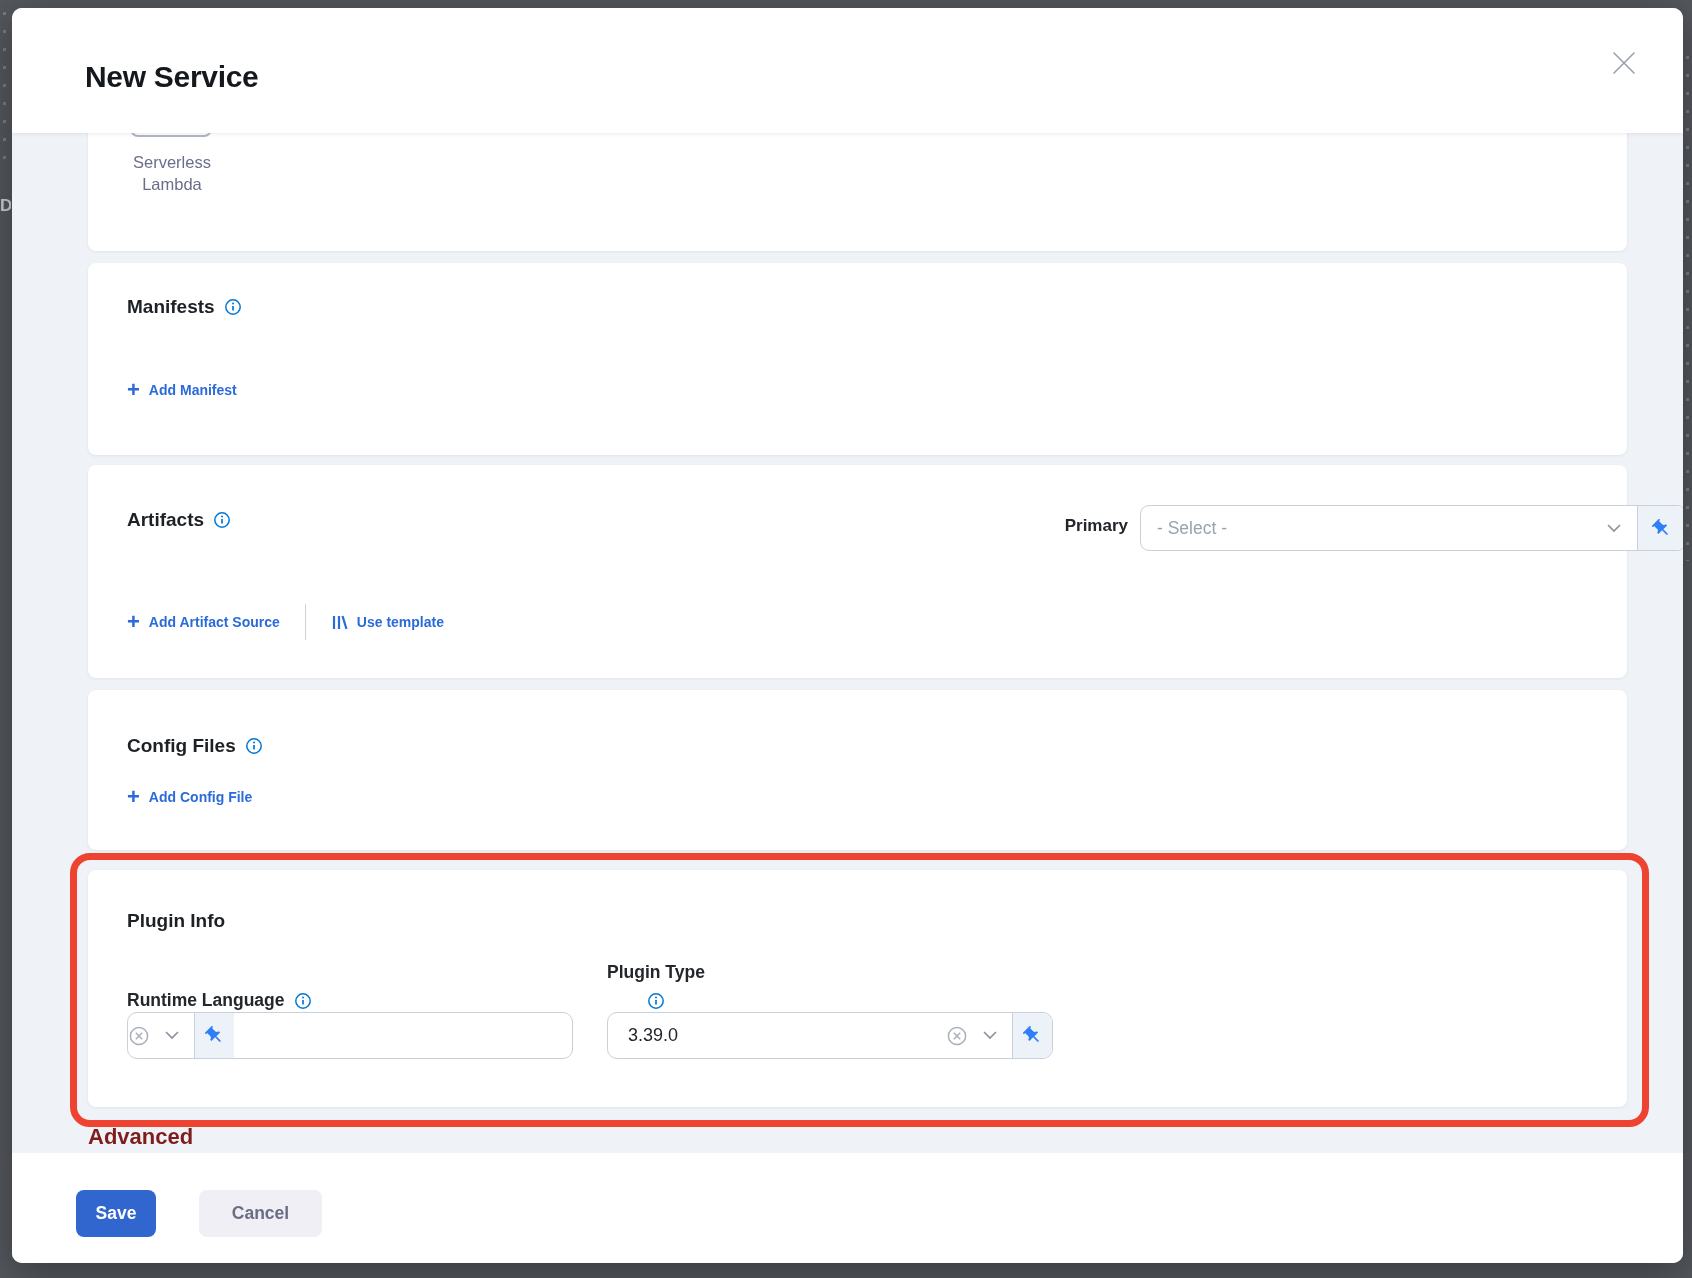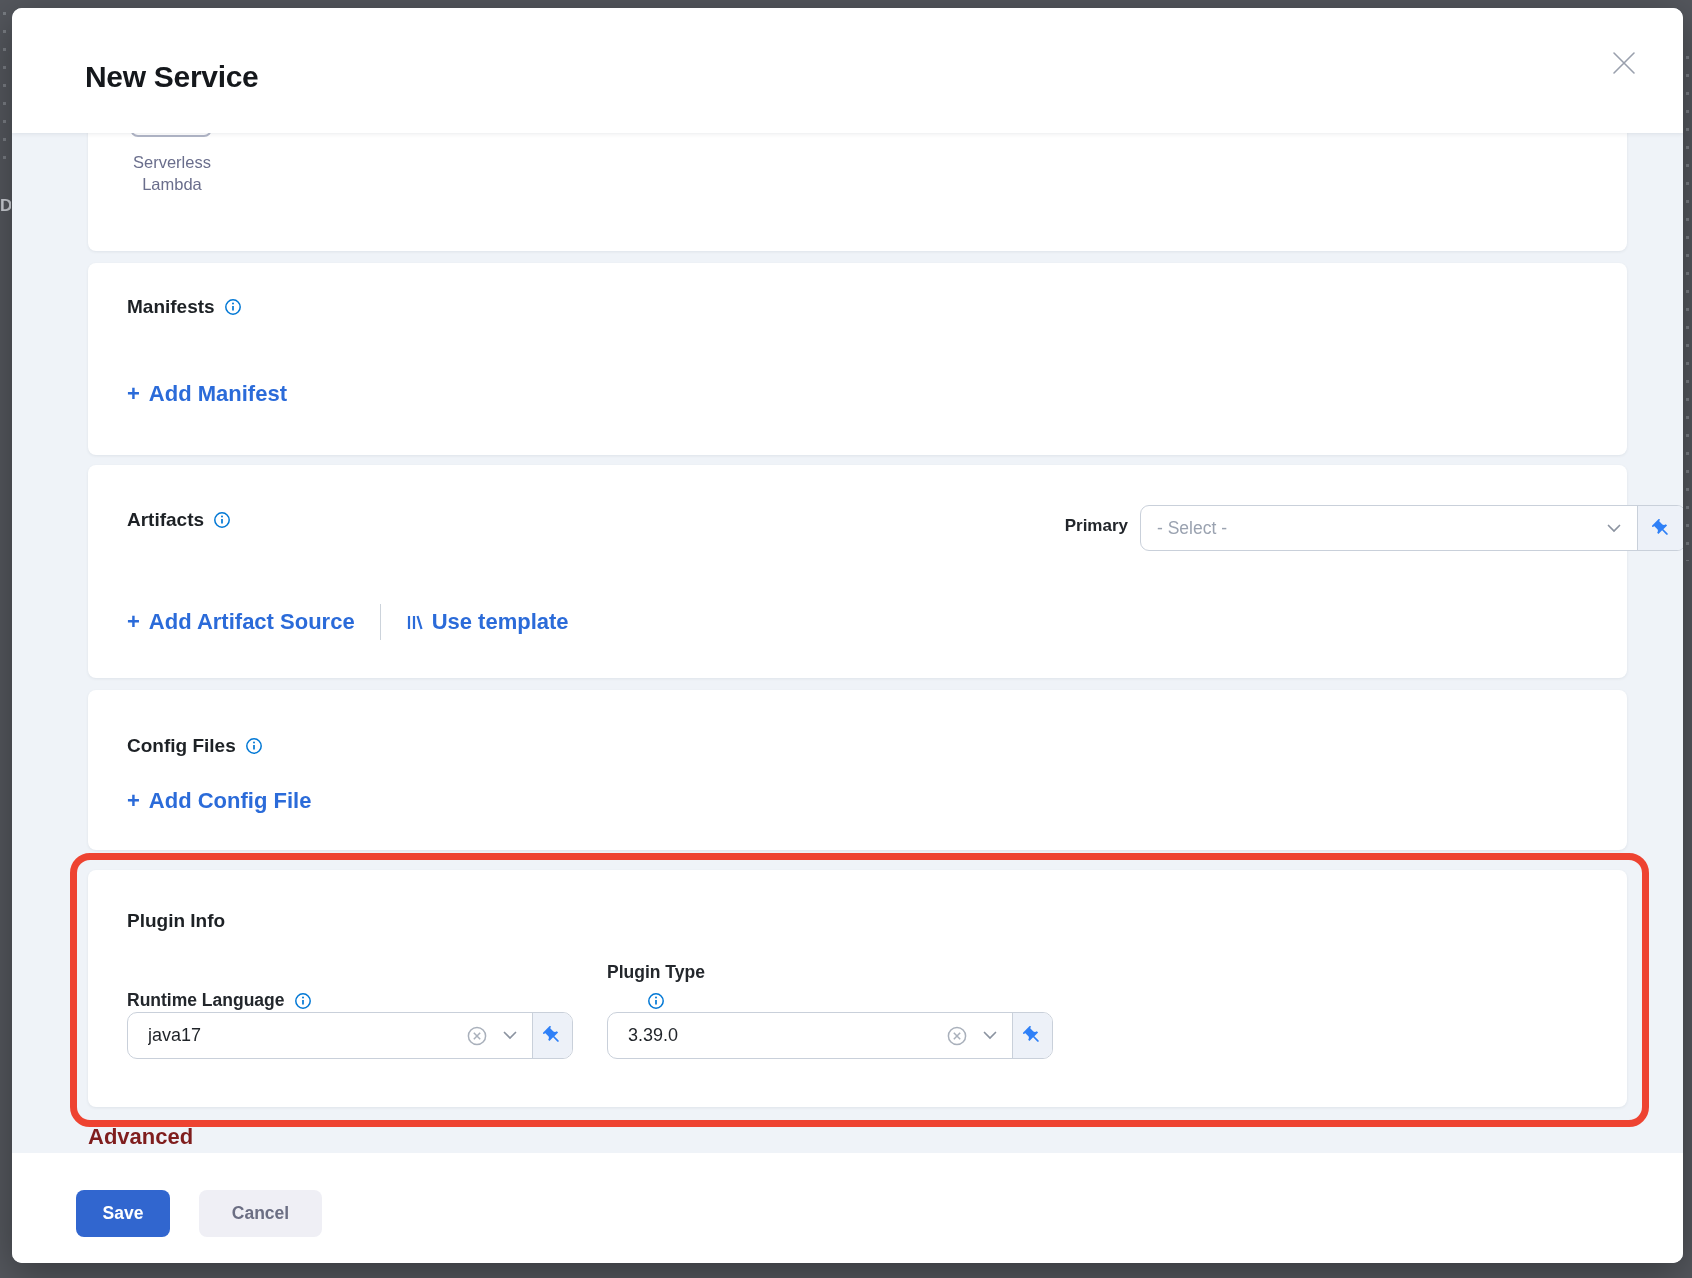--- a/index.html
+++ b/index.html
@@ -27,21 +27,21 @@
   #card-plugin{top:862px;height:237px;z-index:3;}
 
   .tile-frag{position:absolute;left:42px;top:7px;width:82px;height:26px;border:2px solid #b0b5c6;border-radius:8px;background:#fff;}
   .tile-caption{position:absolute;left:29px;top:47px;width:110px;text-align:center;color:#6a6e8c;font-size:16.5px;line-height:22px;}
 
   .sec-heading-row{position:absolute;display:flex;align-items:center;gap:9px;}
   .sec-heading{font-size:19px;font-weight:700;color:#1d2125;}
   .info-icon{display:inline-flex;width:18px;height:18px;cursor:pointer;}
 
   .link-row{position:absolute;display:flex;align-items:center;}
-  .blue-link{display:inline-flex;align-items:center;gap:9px;color:#2b6bd9;font-size:22px;font-weight:600;cursor:pointer;background:none;border:none;padding:0;}
+  .blue-link{display:inline-flex;align-items:center;gap:9px;color:#2b6bd9;font-size:14px;font-weight:600;cursor:pointer;background:none;border:none;padding:0;}
   .plus-icon{font-size:22px;font-weight:700;line-height:18px;color:#2b6bd9;}
   .plus-icon::before{content:"+";}
   .vdivider{width:1px;height:36px;background:#ccd3db;margin:0 25px;}
 
   
   .primary-label{position:absolute;left:966px;top:51px;width:74px;text-align:right;font-size:17px;font-weight:600;color:#22262b;}
   .select-wrap{position:absolute;left:1052px;top:40px;width:546px;height:46px;display:flex;border:1.3px solid #c9d0da;border-radius:9px;background:#fff;overflow:hidden;}
   .select-main{flex:1;display:flex;align-items:center;padding:0 16px;cursor:pointer;}
   .select-placeholder{color:#9aa2b0;font-size:17.5px;flex:1;}
   .select-chevron{margin-left:auto;display:flex;align-items:center;}
@@ -51,21 +51,21 @@
   .field-label-row{position:absolute;display:flex;align-items:center;gap:9px;}
   .field-label{font-size:17.5px;font-weight:600;color:#23272c;}
   .combo{position:absolute;top:142px;width:446px;height:47px;display:flex;border:1.3px solid #c9d0da;border-radius:10px;background:#fff;overflow:hidden;}
   .combo-input{flex:1;min-width:0;border:none;outline:none;padding:0 14px 0 20px;font-size:18px;color:#1f2328;background:transparent;}
   .combo-icons{display:flex;align-items:center;gap:15px;padding-right:15px;}
   .icon-btn{display:inline-flex;align-items:center;justify-content:center;cursor:pointer;background:none;border:none;padding:0;}
 
   .advanced-heading{position:absolute;left:76px;top:1116px;font-size:22px;font-weight:700;color:#7f1d1d;z-index:3;}
 
   .modal-footer{position:absolute;left:0;top:1145px;width:100%;height:110px;background:#ffffff;z-index:6;}
-  .save-btn{position:absolute;left:64px;top:37px;width:94px;height:47px;border:none;border-radius:8px;background:#3166cf;color:#fff;font-size:17.5px;font-weight:700;cursor:pointer;}
+  .save-btn{position:absolute;left:64px;top:37px;width:80px;height:47px;border:none;border-radius:8px;background:#3166cf;color:#fff;font-size:17.5px;font-weight:700;cursor:pointer;}
   .cancel-btn{position:absolute;left:187px;top:37px;width:123px;height:47px;border:none;border-radius:8px;background:#efeff5;color:#6b6e83;font-size:17.5px;font-weight:700;cursor:pointer;}
 
   .annotation{position:absolute;left:70px;top:853px;width:1579px;height:274px;border:7px solid #ee4331;border-radius:20px;z-index:8;pointer-events:none;}
 </style>
 </head>
 <body>
 
 <div class="screen">
 
   <div class="dots dots-left"></div>
@@ -185,21 +185,20 @@
         <span class="info-icon">
           <svg width="18" height="18" viewBox="0 0 18 18">
               <circle cx="9" cy="9" r="7.2" fill="none" stroke="#0278d5" stroke-width="1.5"></circle>
               <line x1="9" y1="8.1" x2="9" y2="12.4" stroke="#0278d5" stroke-width="1.7"></line>
               <circle cx="9" cy="5.5" r="1" fill="#0278d5"></circle>
             </svg>
         </span>
       </div>
 
       <div class="combo" style="left:39px;">
-        <input class="combo-input" value="java17" style="">
         <span class="combo-icons">
           <button class="icon-btn">
             <svg width="22" height="22" viewBox="0 0 22 22">
                 <circle cx="11" cy="11" r="8.6" fill="none" stroke="#a9b0bb" stroke-width="1.5"></circle>
                 <path d="M7.8 7.8 L14.2 14.2 M14.2 7.8 L7.8 14.2" stroke="#a9b0bb" stroke-width="1.5"></path>
               </svg>
           </button>
           <button class="icon-btn">
             <svg width="14" height="9" viewBox="0 0 14 9">
                 <path d="M1.5 1.5 L7 7 L12.5 1.5" fill="none" stroke="#8b93a0" stroke-width="1.7" stroke-linecap="round"></path>

